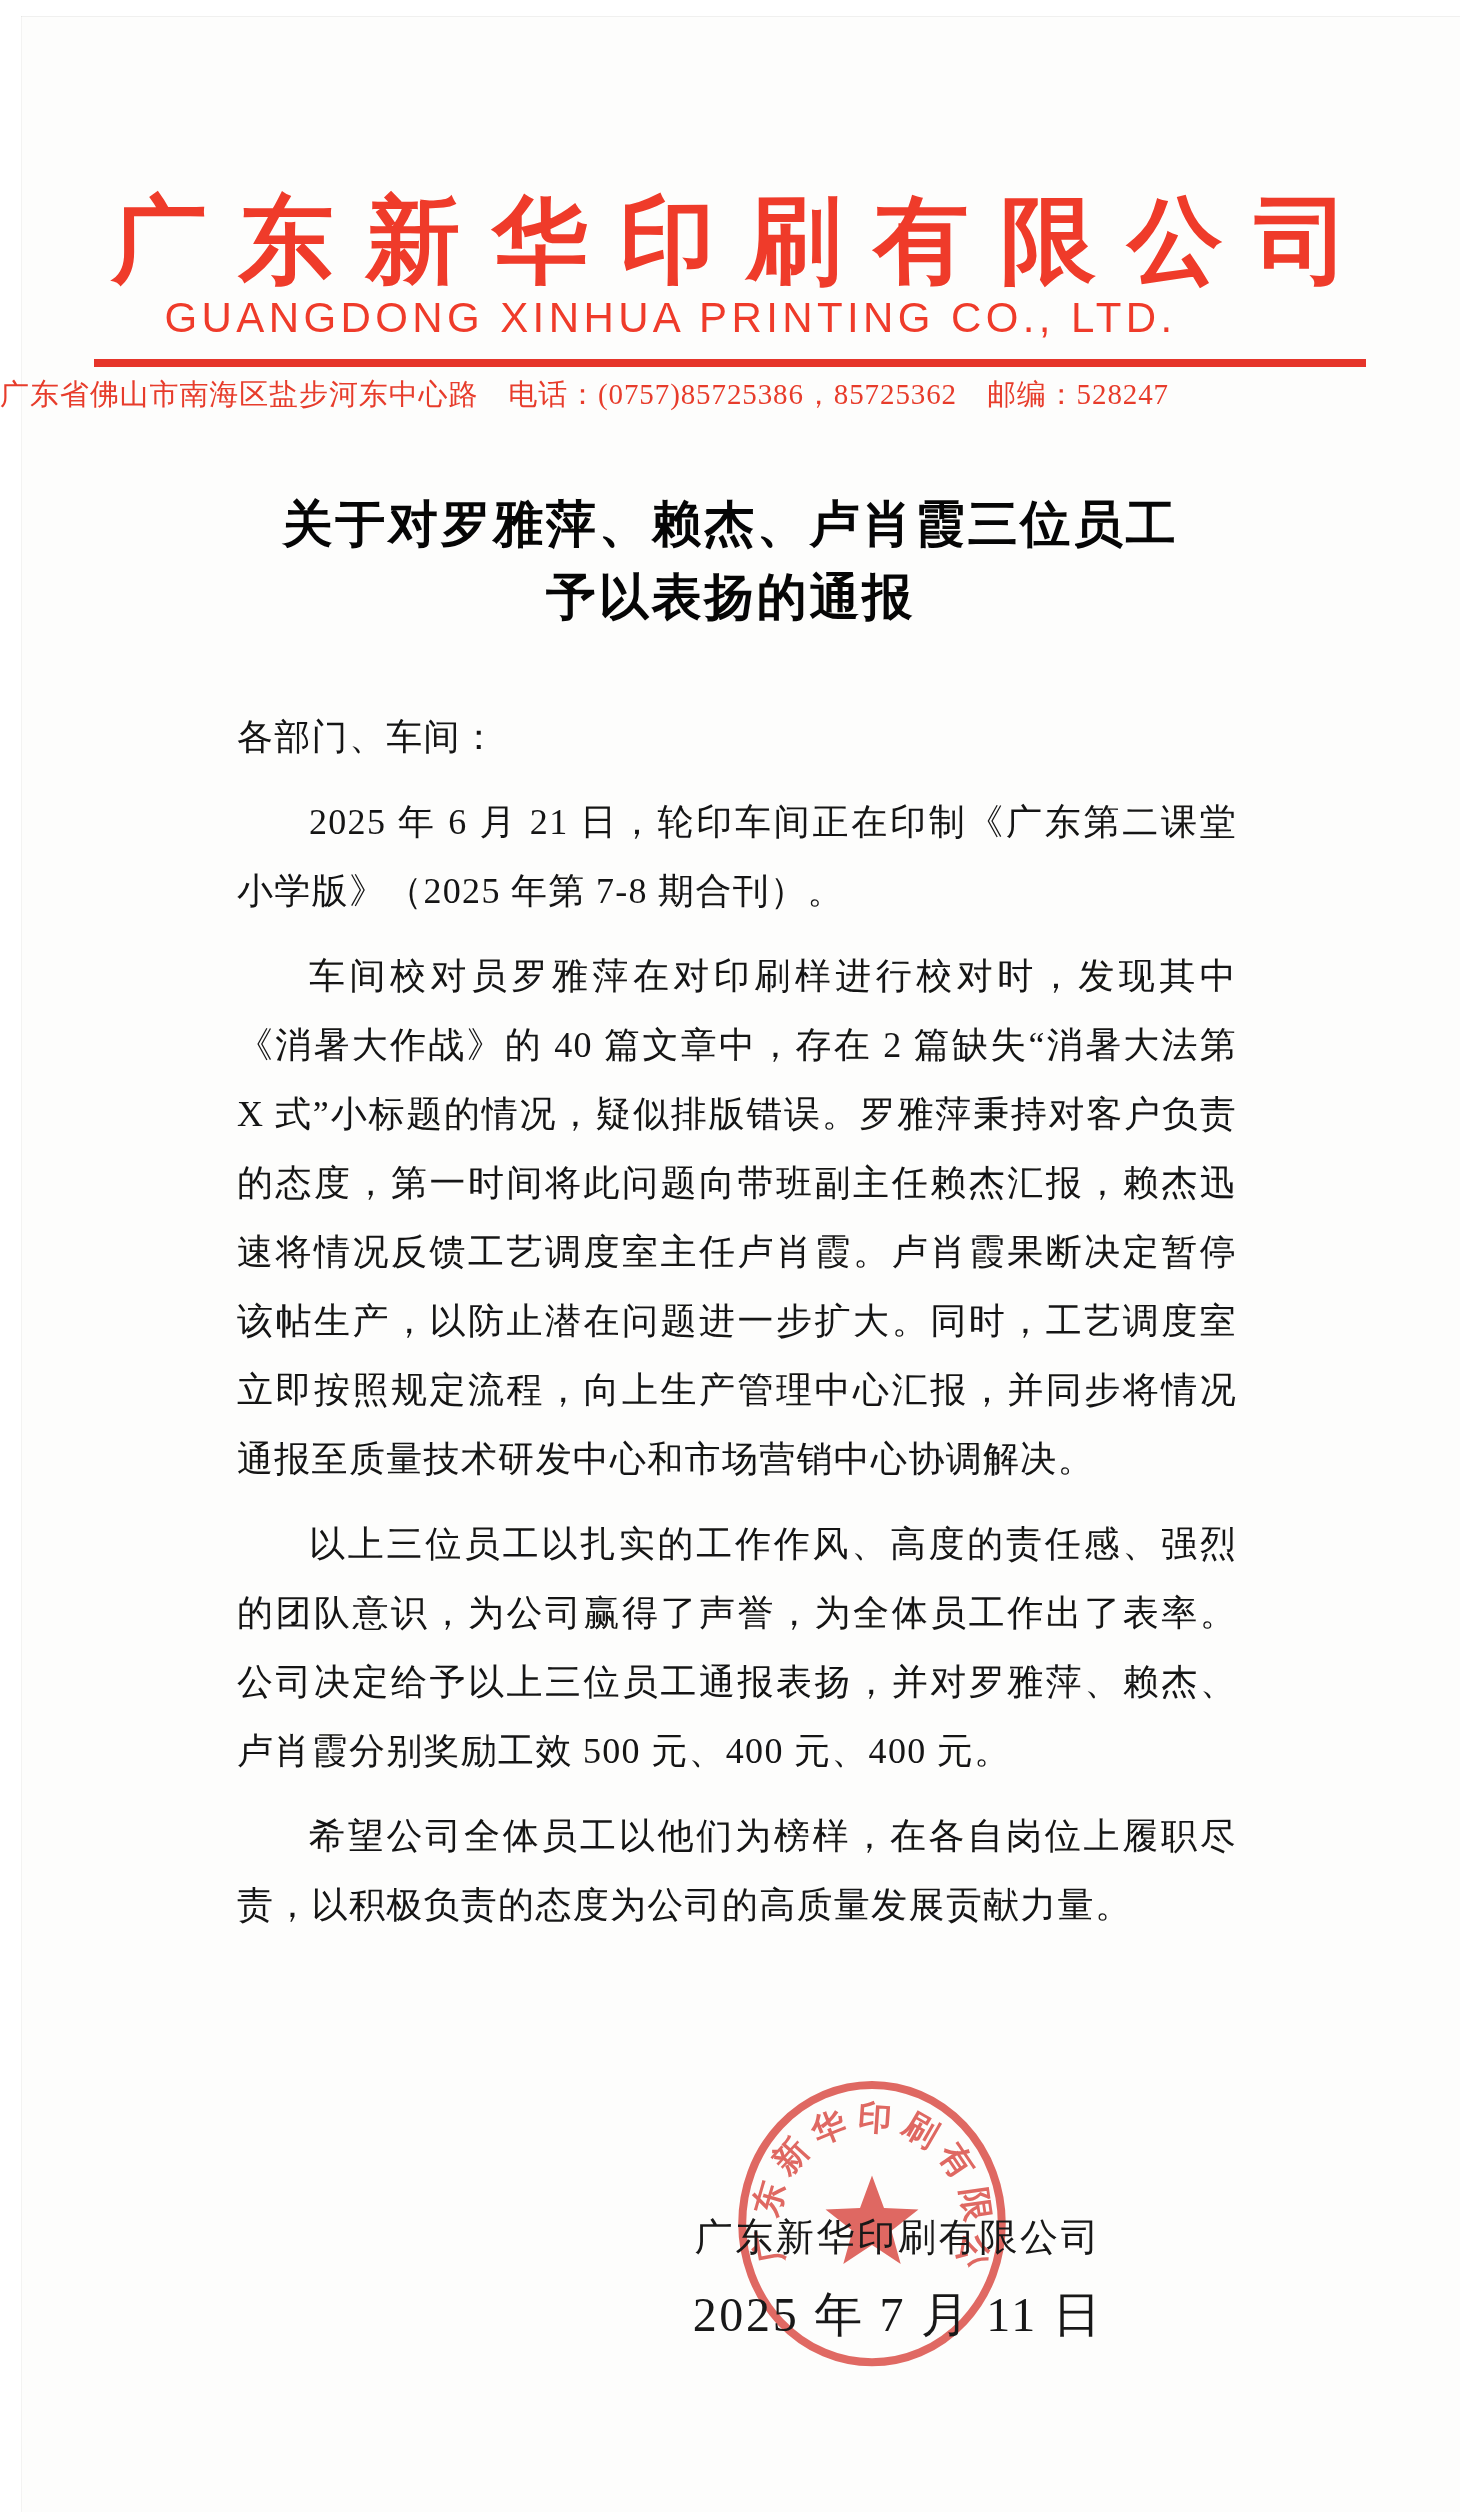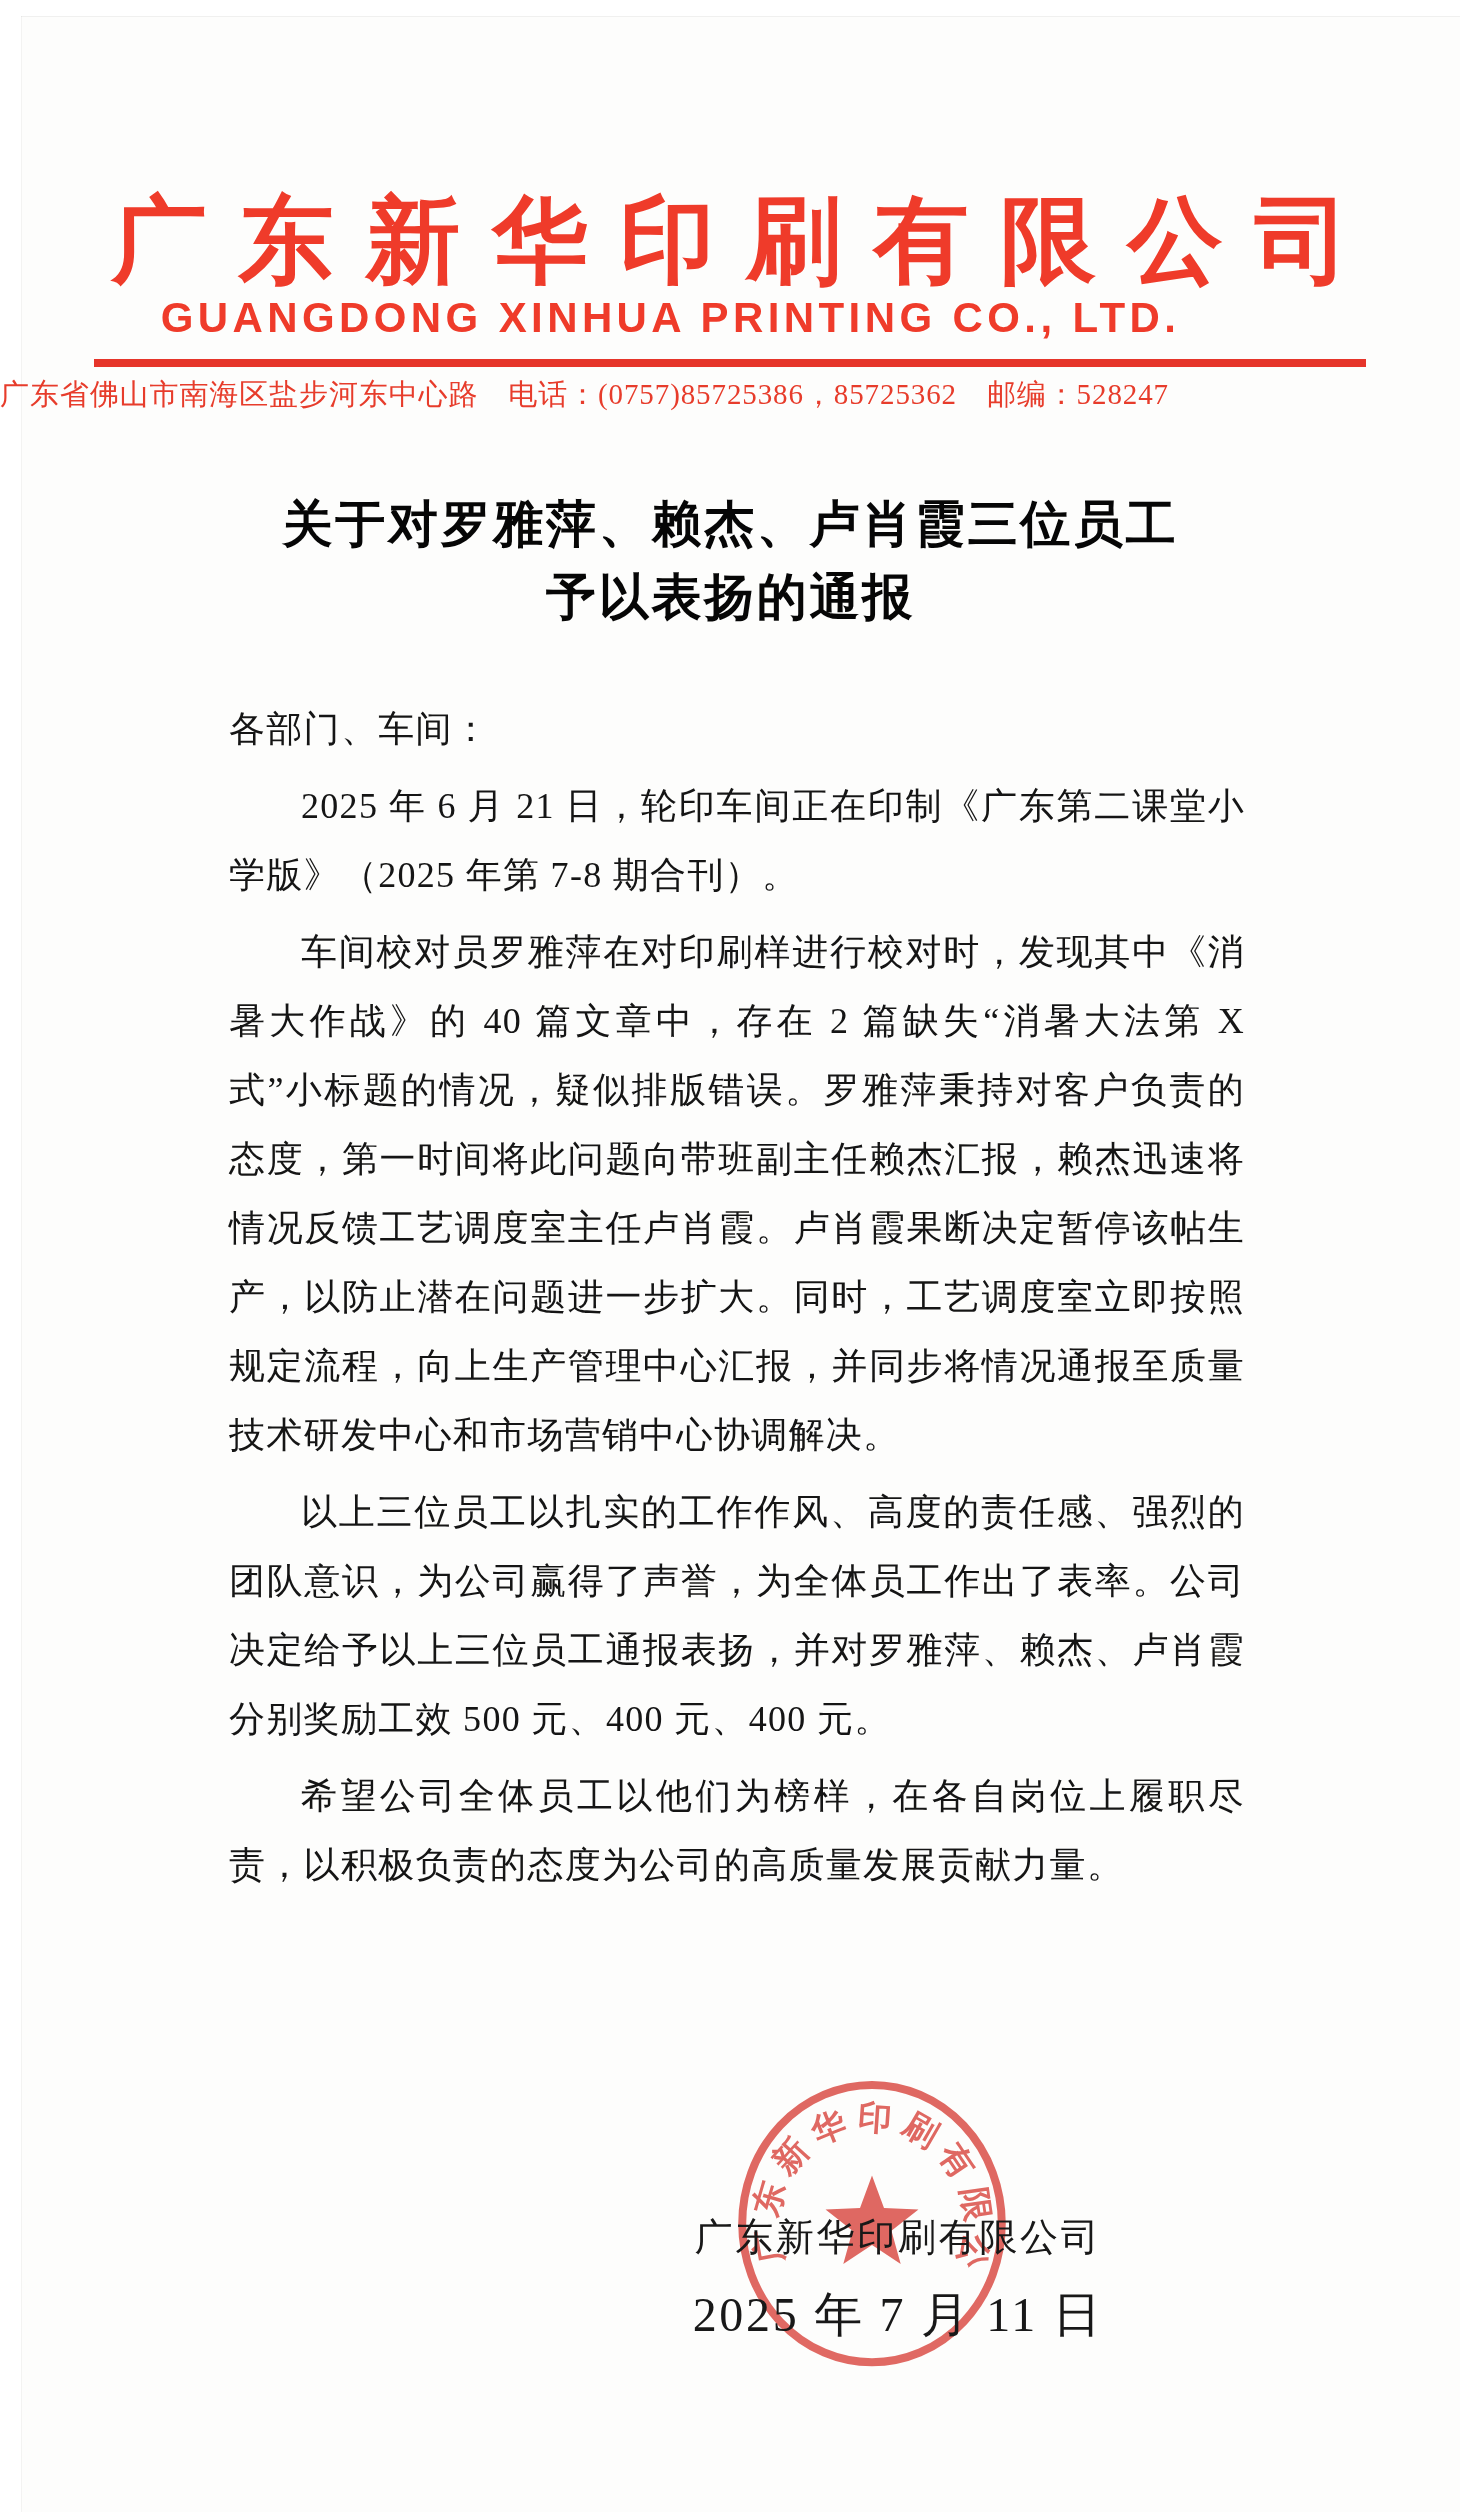--- a/index.html
+++ b/index.html
@@ -25,21 +25,21 @@
     font-size:95px;
     letter-spacing:32px;
     text-indent:32px;
     color:#ef3b2a;
     white-space:nowrap;
   }
   .company-en{
     position:absolute;left:0;top:294px;width:1341px;
     text-align:center;
     font-family:"Liberation Sans","DejaVu Sans",sans-serif;
-    font-weight:bold;
+    font-weight:normal;
     font-size:42px;
     letter-spacing:4.4px;
     color:#ef3b2a;
     white-space:nowrap;
   }
   .red-rule{
     position:absolute;left:94px;top:359px;width:1272px;height:8px;
     background:#e6352a;
   }
   .address-line{
@@ -60,21 +60,21 @@
     letter-spacing:2.7px;
   }
   .doc-body{
     position:absolute;left:221px;top:687px;width:1032px;
     color:#151515;
     font-size:36px;
     line-height:69px;
     letter-spacing:1.3px;
     text-align:justify;
   }
-  .doc-body p{margin:8px;}
+  .doc-body p{margin:16px;}
   .doc-body p.indent{text-indent:2em;}
 
   .seal{position:absolute;left:728px;top:2075px;width:288px;height:299px;}
   .sig-company{
     position:absolute;left:569px;top:2212px;width:658px;
     text-align:center;
     font-size:38px;
     letter-spacing:2.7px;
     color:#181818;
     white-space:pre;

